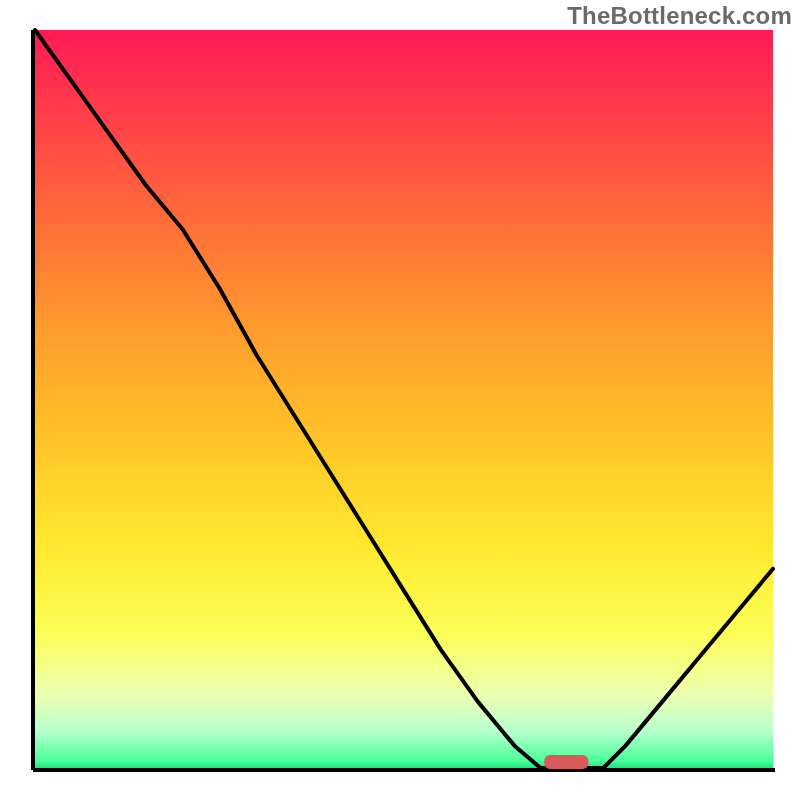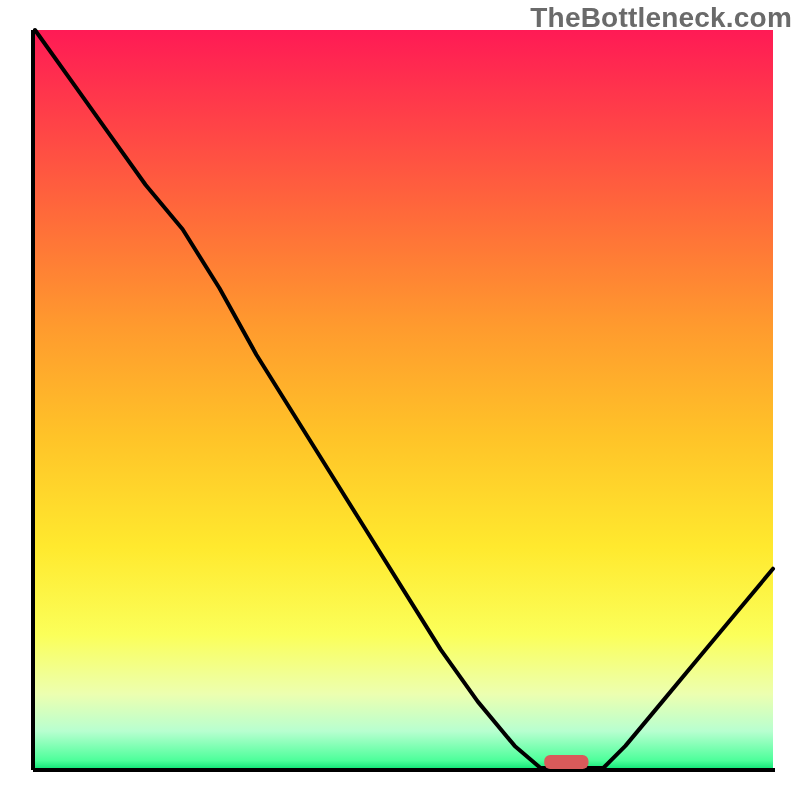--- a/index.html
+++ b/index.html
@@ -12,21 +12,21 @@
   }
   .container {
     position: relative;
     width: 800px;
     height: 800px;
   }
   .watermark {
     position: absolute;
     top: 2px;
     right: 8px;
-    font-size: 28px;
+    font-size: 24px;
     font-weight: 600;
     color: #6a6a6a;
     letter-spacing: 0.2px;
   }
   svg.chart {
     position: absolute;
     top: 0;
     left: 0;
   }
 </style>

